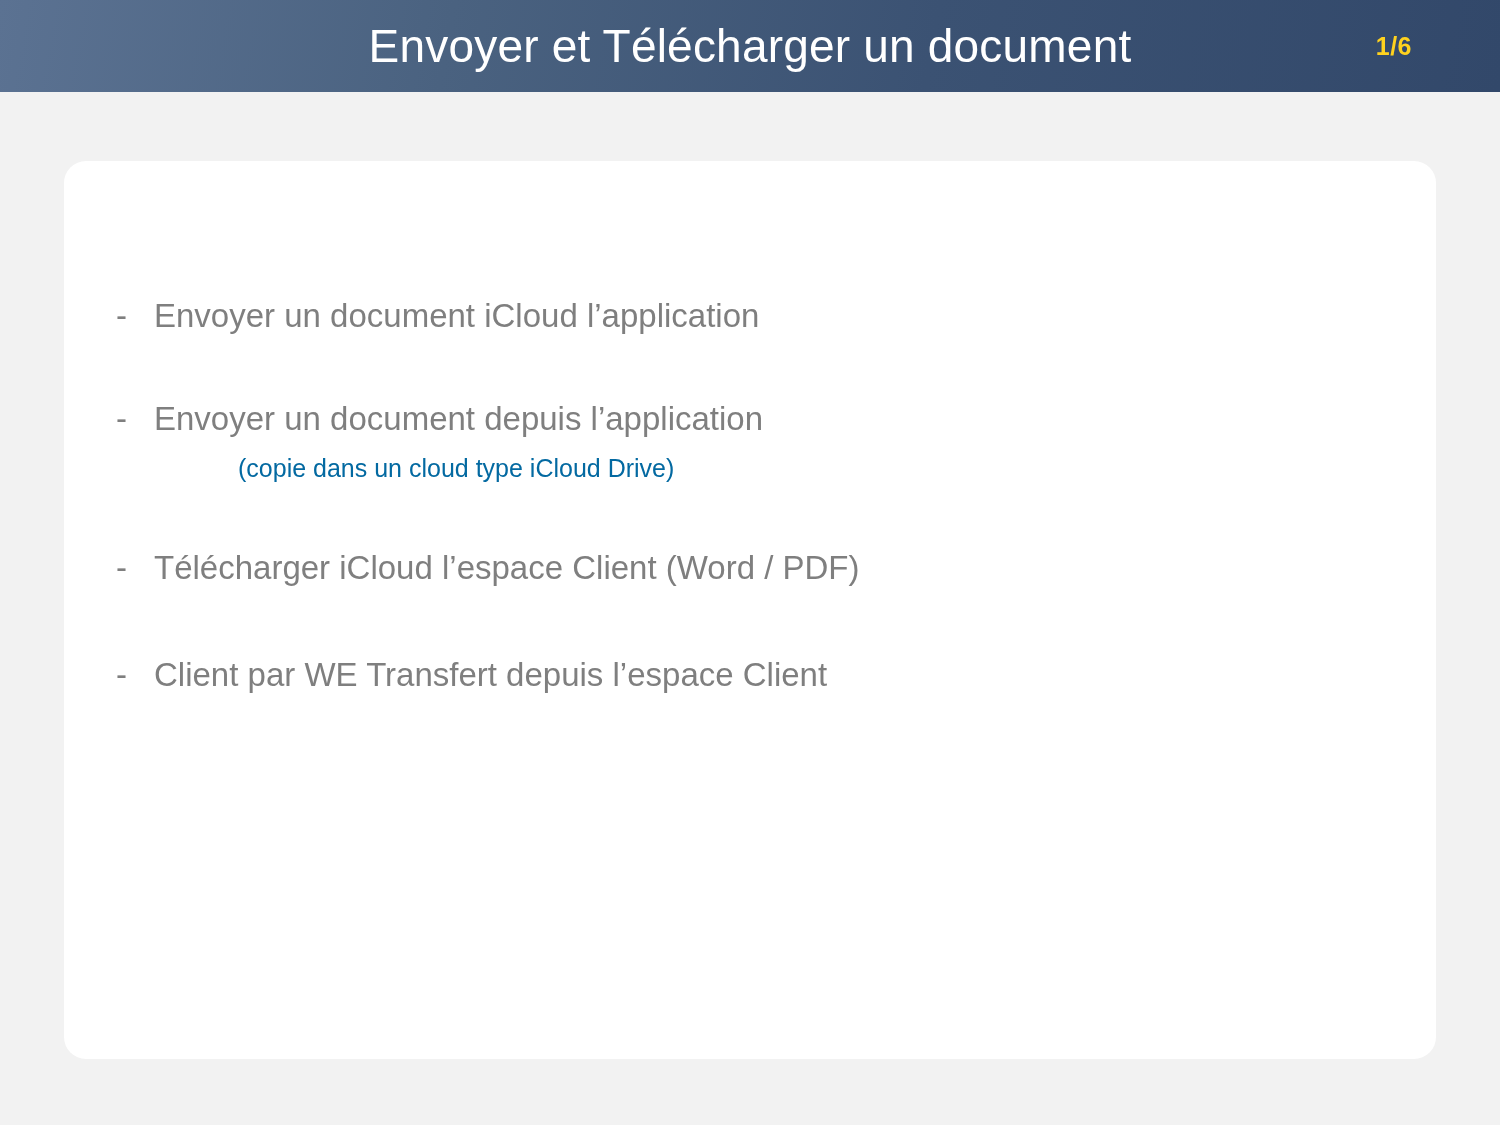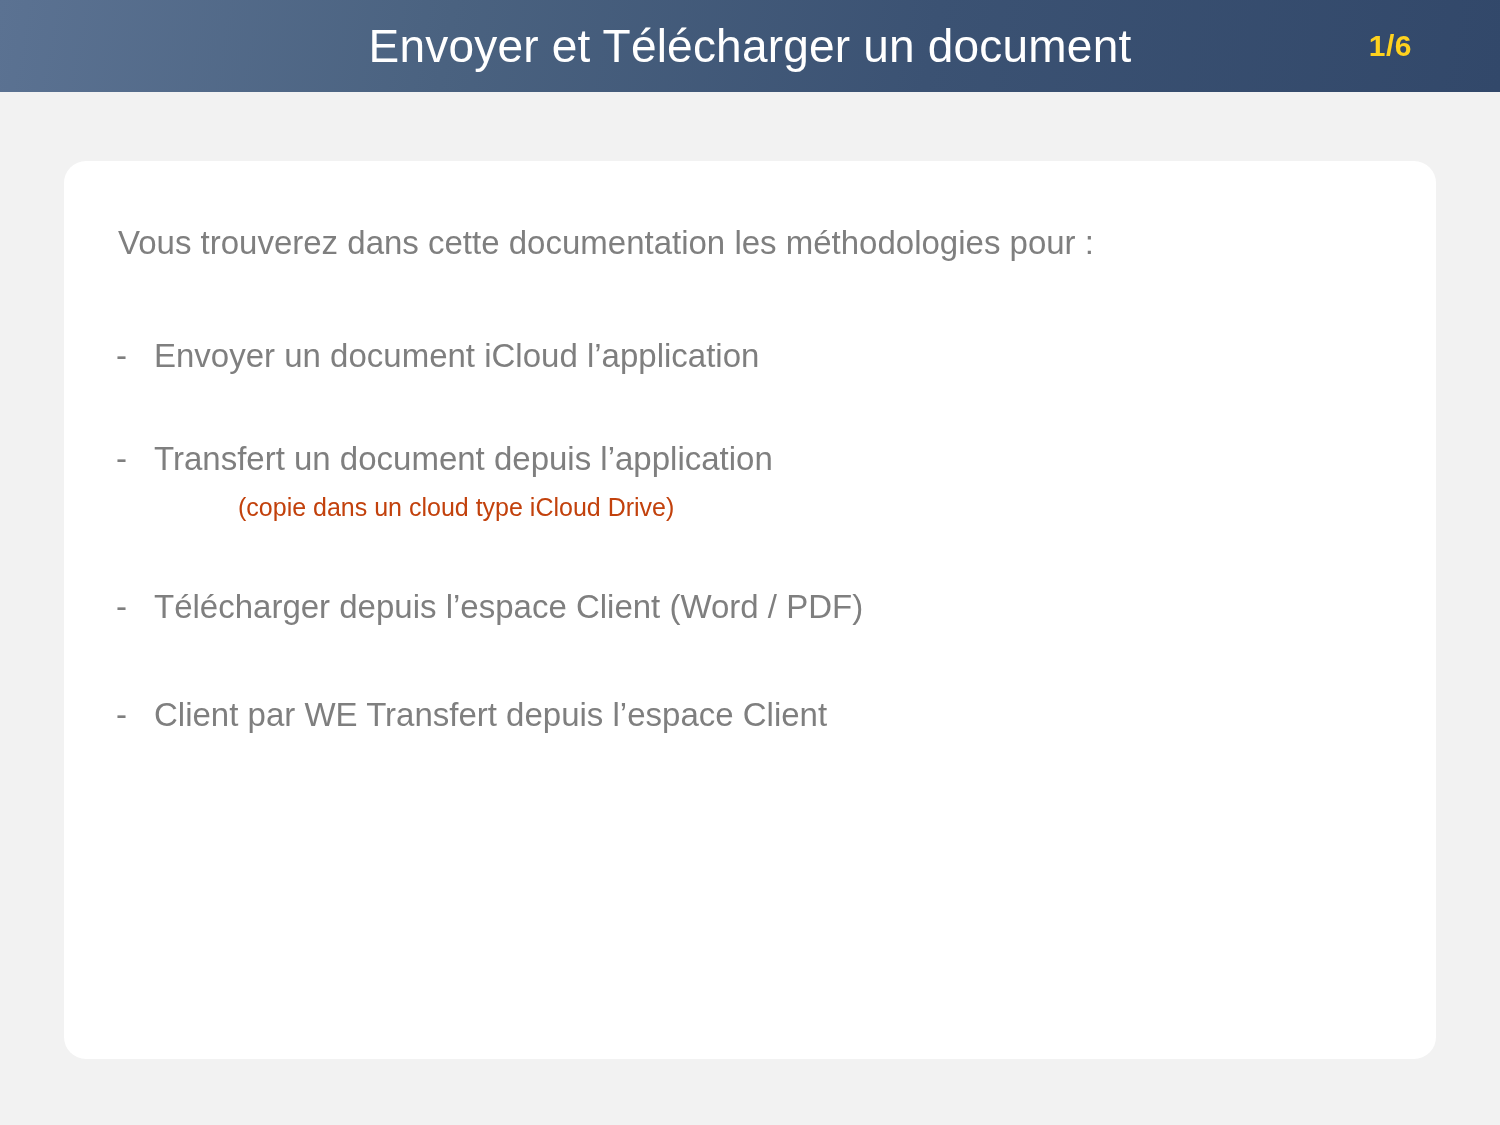--- a/index.html
+++ b/index.html
@@ -37,21 +37,21 @@
     letter-spacing: 0.2px;
     line-height: 1;
     white-space: nowrap;
   }
   .header-page {
     position: absolute;
     right: 88px;
     top: 50%;
     transform: translateY(-50%);
     color: #ffd21e;
-    font-size: 30px;
+    font-size: 25px;
     font-weight: 600;
     letter-spacing: 0.5px;
   }
   .card {
     position: absolute;
     left: 64px;
     top: 161px;
     width: 1372px;
     height: 898px;
     background: #ffffff;
@@ -84,21 +84,21 @@
   }
   .bullet-dash {
     width: 38px;
     flex: 0 0 38px;
     color: #7f7f7f;
   }
   .bullet-text {
     flex: 1;
   }
   .bullet-sub {
-    color: #c2410c;
+    color: #0369a1;
     font-size: 25px;
     font-weight: 400;
     line-height: 1.25;
     margin-left: 122px;
     margin-top: 13px;
   }
   .spacer-1 { height: 62px; }
   .spacer-2 { height: 63px; }
   .spacer-3 { height: 66px; }
 </style>
@@ -108,42 +108,41 @@
 <div class="slide">
 
   <div class="header">
     <div class="header-title">Envoyer et Télécharger un document</div>
     <div class="header-page">1/6</div>
   </div>
 
   <div class="card">
     <div class="card-inner">
 
-      <p class="intro">Vous trouverez dans cette documentation les méthodologies pour :</p>
 
       <div class="bullets">
 
         <div class="bullet">
           <span class="bullet-dash">-</span>
           <span class="bullet-text">Envoyer un document iCloud l’application</span>
         </div>
 
         <div class="spacer-1"></div>
 
         <div class="bullet">
           <span class="bullet-dash">-</span>
-          <span class="bullet-text">Transfert un document depuis l’application</span>
+          <span class="bullet-text">Envoyer un document depuis l’application</span>
         </div>
         <div class="bullet-sub">(copie dans un cloud type iCloud Drive)</div>
 
         <div class="spacer-2"></div>
 
         <div class="bullet">
           <span class="bullet-dash">-</span>
-          <span class="bullet-text">Télécharger depuis l’espace Client (Word / PDF)</span>
+          <span class="bullet-text">Télécharger iCloud l’espace Client (Word / PDF)</span>
         </div>
 
         <div class="spacer-3"></div>
 
         <div class="bullet">
           <span class="bullet-dash">-</span>
           <span class="bullet-text">Client par WE Transfert depuis l’espace Client</span>
         </div>
 
       </div>

